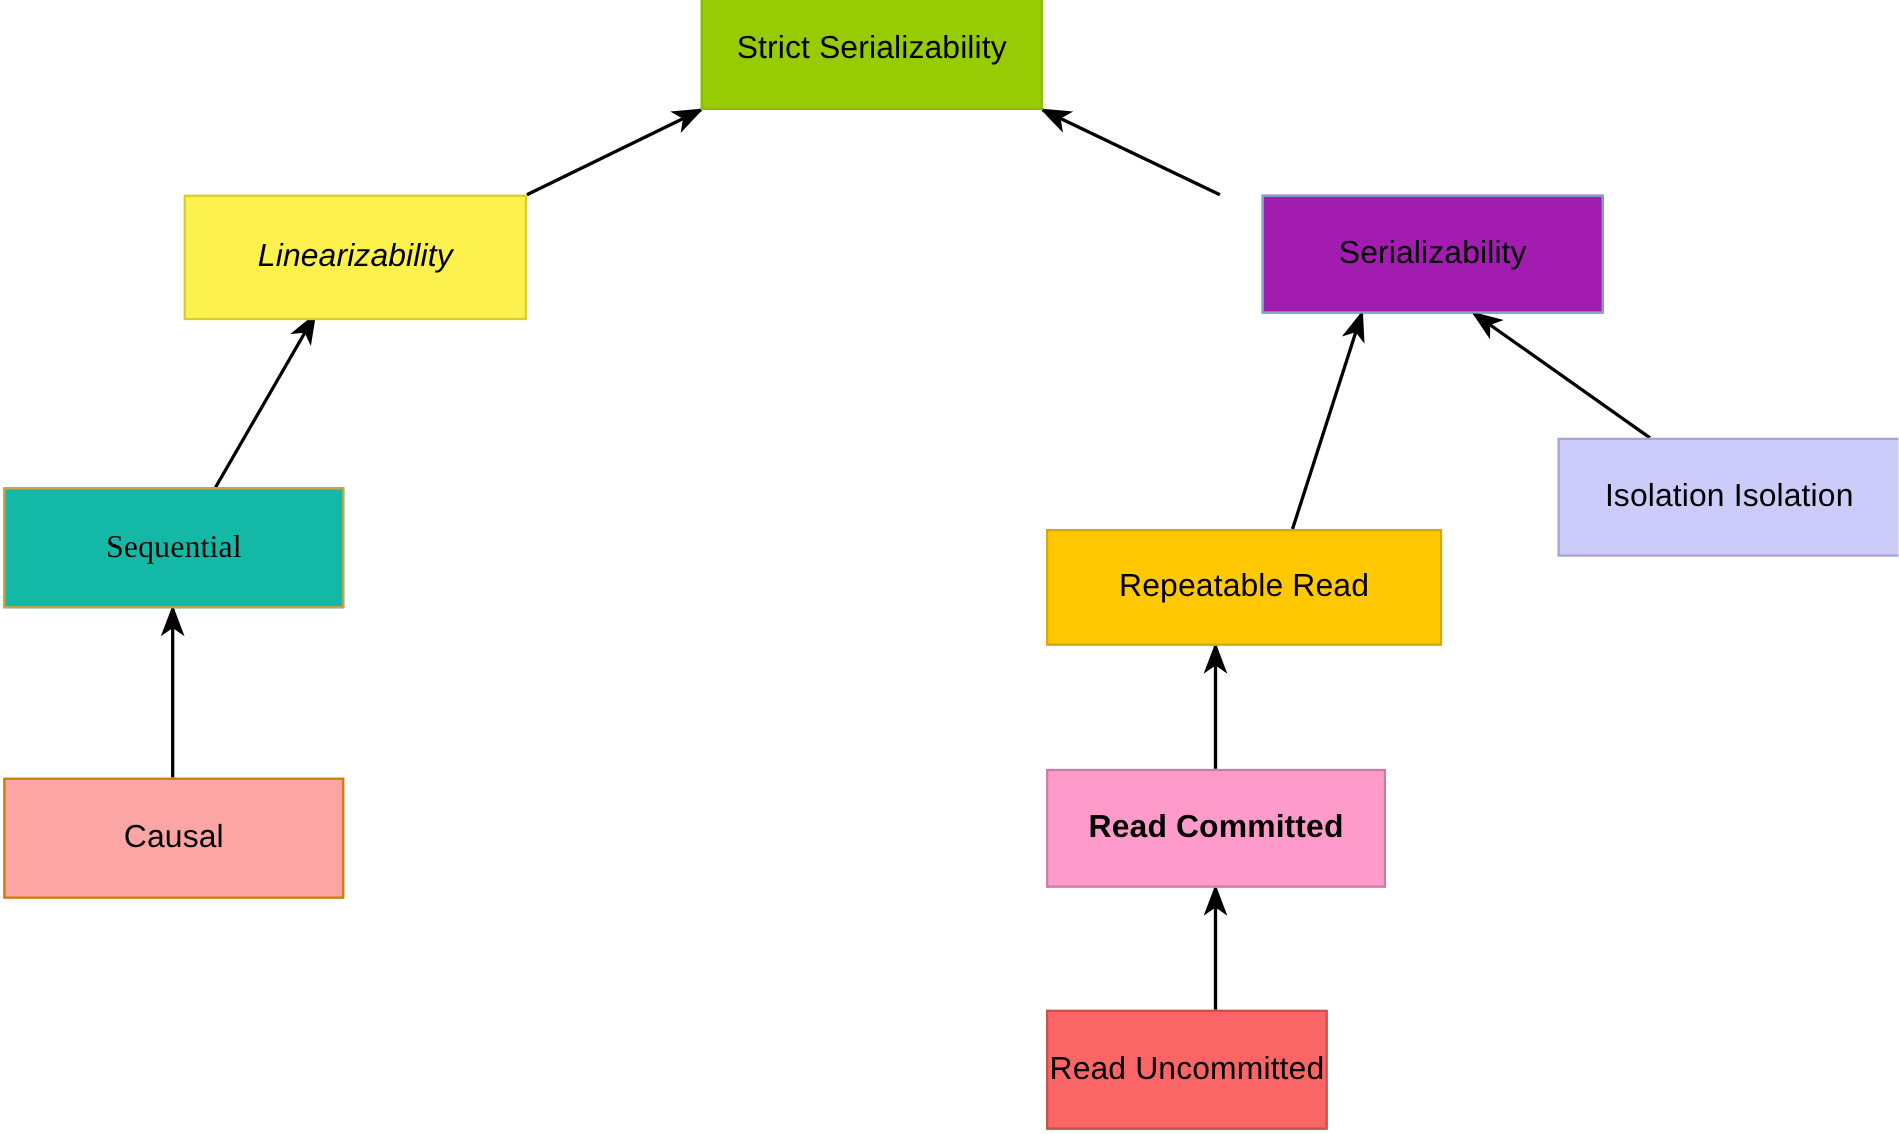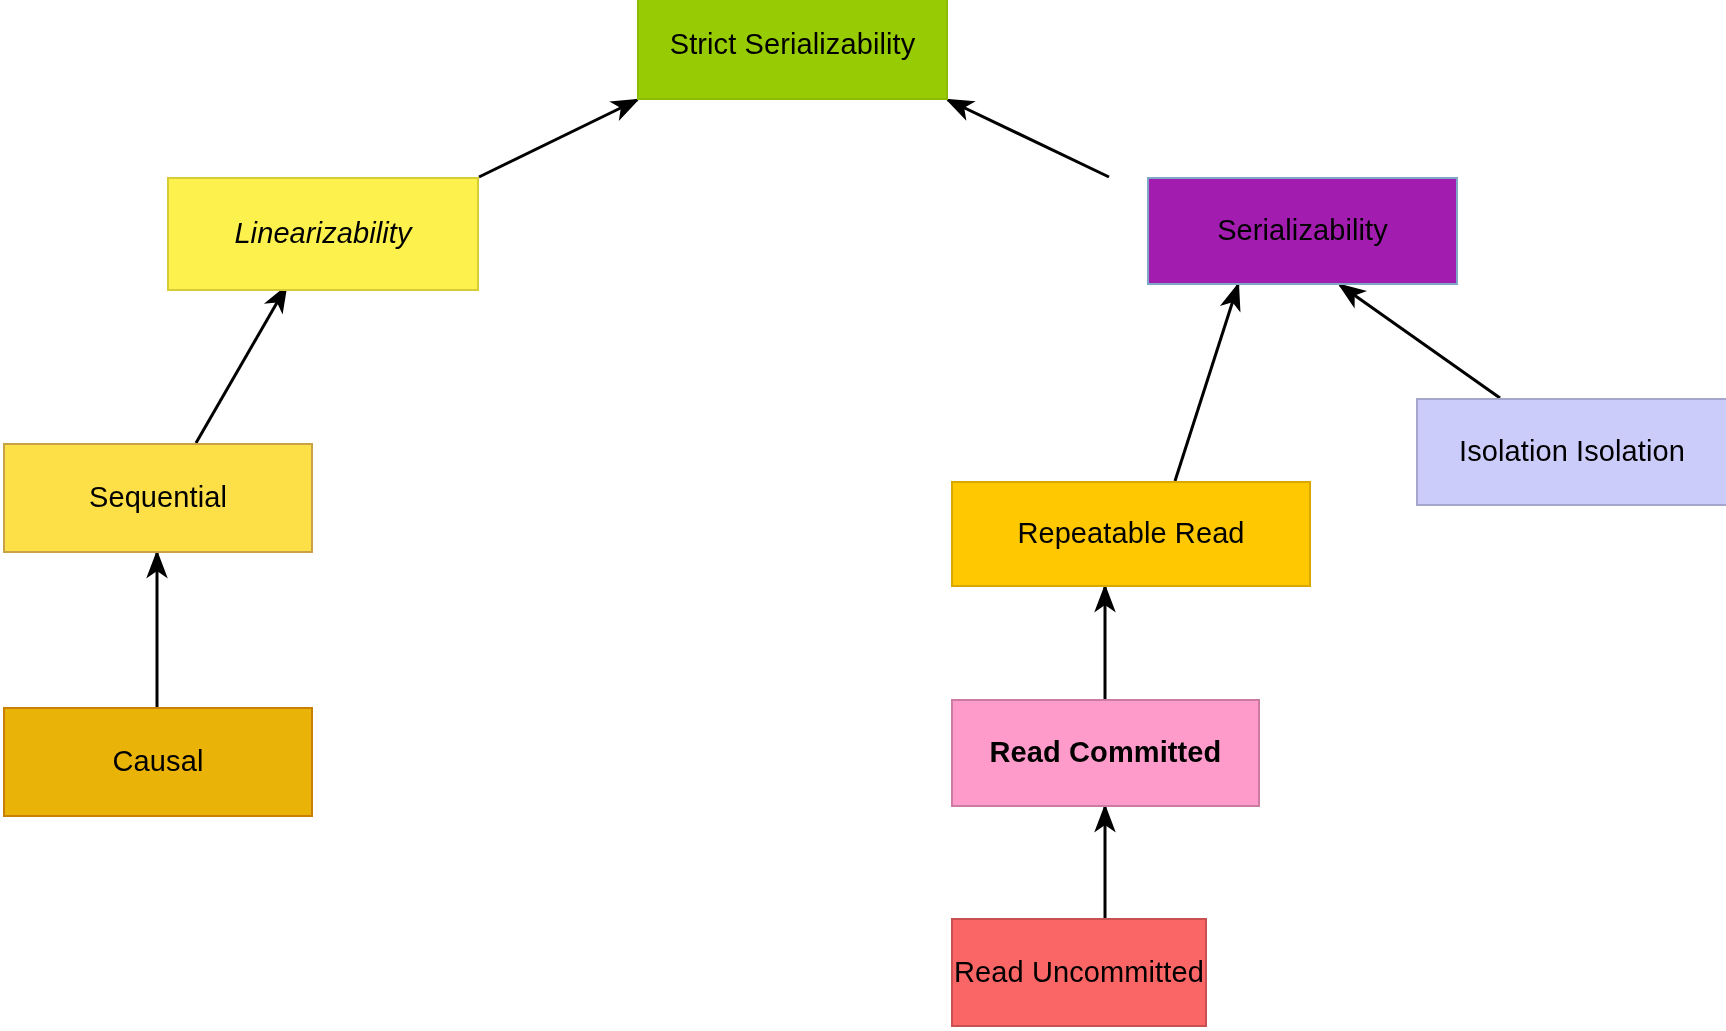--- a/index.html
+++ b/index.html
@@ -72,27 +72,27 @@
       </div>
       <div class="node" style="left: 167px; top: 177px; width: 312px; height: 114px; background: rgb(253, 241, 78); border-color: rgb(215, 203, 54); font-style: italic;">
         <span class="node-label">Linearizability</span>
       </div>
       <div class="node" style="left: 1109px; top: 177px; width: 311px; height: 108px; background: #a21caf; border-color: rgb(127, 167, 200); margin-left: 38px;">
         <span class="node-label">Serializability</span>
       </div>
       <div class="node" style="left: 1416px; top: 398px; width: 312px; height: 108px; background: rgb(204, 204, 251); border-color: rgb(166, 166, 204);">
         <span class="node-label">Isolation Isolation</span>
       </div>
-      <div class="node" style="left: 3px; top: 443px; width: 310px; height: 110px; background: #fde047; border-color: rgb(201, 162, 70);">
+      <div class="node" style="left: 3px; top: 443px; width: 310px; height: 110px; background: #14b8a6; border-color: rgb(201, 162, 70); font-family: Liberation Serif, serif;">
         <span class="node-label">Sequential</span>
       </div>
       <div class="node" style="left: 951px; top: 481px; width: 360px; height: 106px; background: rgb(255, 200, 0); border-color: rgb(214, 168, 0);">
         <span class="node-label">Repeatable Read</span>
       </div>
-      <div class="node" style="left: 3px; top: 707px; width: 310px; height: 110px; background: #eab308; border-color: rgb(201, 127, 0);">
+      <div class="node" style="left: 3px; top: 707px; width: 310px; height: 110px; background: #fca5a5; border-color: rgb(201, 127, 0);">
         <span class="node-label">Causal</span>
       </div>
       <div class="node" style="left: 951px; top: 699px; width: 309px; height: 108px; background: rgb(255, 155, 203); border-color: rgb(204, 124, 162); font-weight: bold;">
         <span class="node-label">Read Committed</span>
       </div>
       <div class="node" style="left: 951px; top: 918px; width: 256px; height: 109px; background: rgb(250, 101, 101); border-color: rgb(200, 80, 80);">
         <span class="node-label">Read Uncommitted</span>
       </div>
     </div>
 

